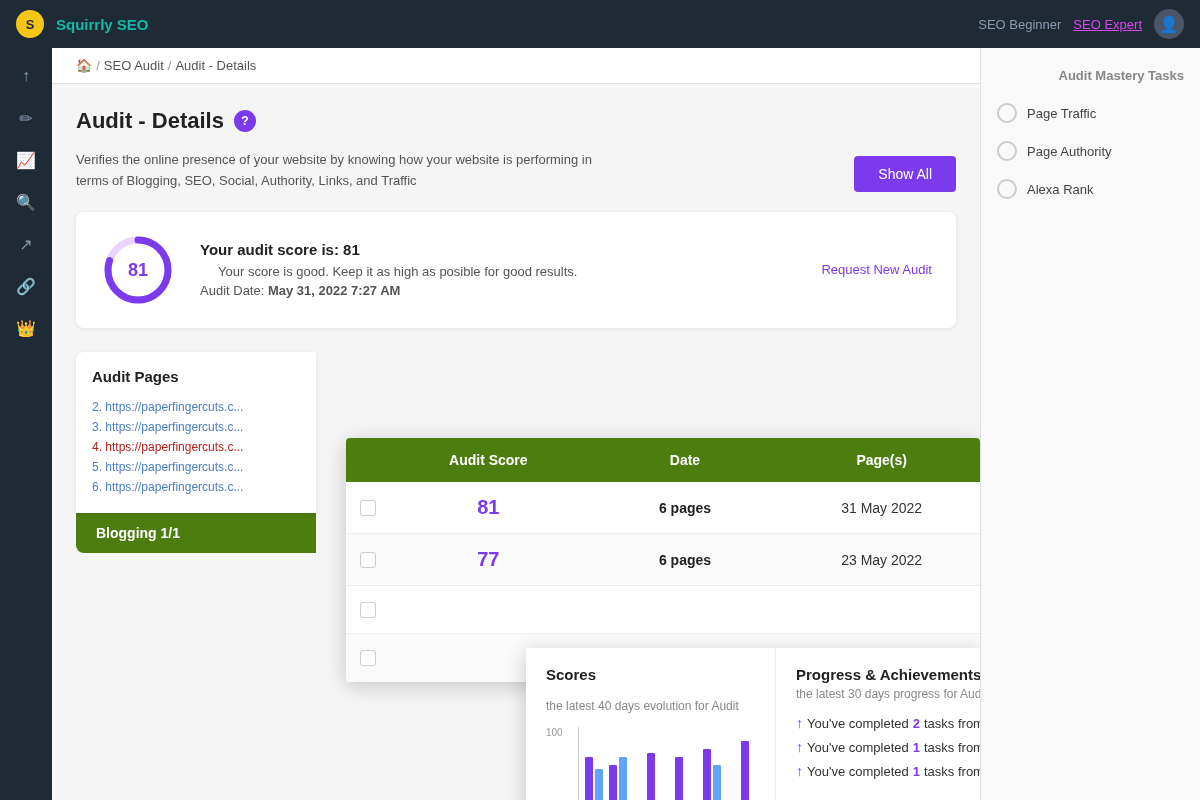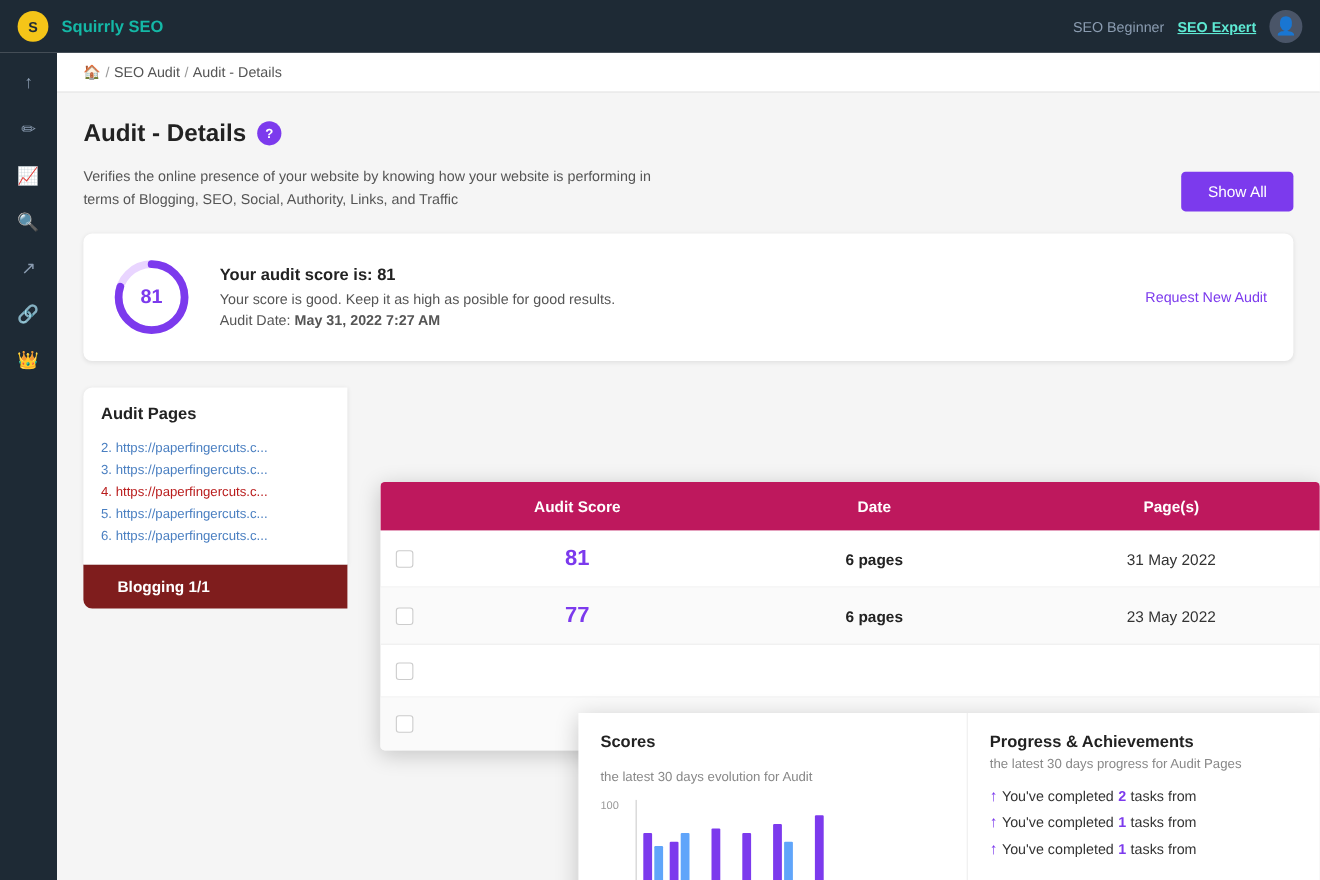--- a/index.html
+++ b/index.html
@@ -7,21 +7,21 @@
   </style>
 </head>
 <body>
 
 <div style="display:flex; flex-direction:column; width:100%; height:800px; overflow:hidden;">
   <div style="display:flex; height:48px; background:#1e2a35; align-items:center; padding:0 16px; gap:12px; flex-shrink:0;">
     <div style="width:28px;height:28px;background:#f5c518;border-radius:50%;display:flex;align-items:center;justify-content:center;font-weight:bold;color:#1e2a35;font-size:13px;">S</div>
     <span style="color:#14b8a6;font-size:15px;font-weight:600;">Squirrly SEO</span>
     <div style="flex:1;"></div>
     <span style="color:#8a9bb0;font-size:13px;cursor:pointer;">SEO Beginner</span>
-    <span style="color:#5eead4;font-size:13px;font-weight:700;text-decoration:underline;cursor:pointer;">SEO Expert</span>
+    <span style="color:#d946ef;font-size:13px;font-weight:400;text-decoration:underline;cursor:pointer;">SEO Expert</span>
     <div style="width:30px;height:30px;background:#4a5568;border-radius:50%;display:flex;align-items:center;justify-content:center;color:white;font-size:16px;">👤</div>
   </div>
 
   <div style="display:flex;flex:1;overflow:hidden;">
 
     <div style="width:52px;background:#1e2a35;display:flex;flex-direction:column;align-items:center;padding:10px 0;gap:6px;flex-shrink:0;">
       <div style="width:36px;height:36px;display:flex;align-items:center;justify-content:center;color:#8a9bb0;font-size:16px;cursor:pointer;border-radius:6px;">↑</div>
       <div style="width:36px;height:36px;display:flex;align-items:center;justify-content:center;color:#8a9bb0;font-size:16px;cursor:pointer;border-radius:6px;">✏</div>
       <div style="width:36px;height:36px;display:flex;align-items:center;justify-content:center;color:#8a9bb0;font-size:16px;cursor:pointer;border-radius:6px;">📈</div>
       <div style="width:36px;height:36px;display:flex;align-items:center;justify-content:center;color:#8a9bb0;font-size:16px;cursor:pointer;border-radius:6px;">🔍</div>
@@ -61,45 +61,45 @@
 
             <div style="position:relative;width:76px;height:76px;flex-shrink:0;">
               <svg width="76" height="76" viewBox="0 0 76 76">
                 <circle cx="38" cy="38" r="30" fill="none" stroke="#e9d5ff" stroke-width="7"></circle>
                 <circle cx="38" cy="38" r="30" fill="none" stroke="#7c3aed" stroke-width="7" stroke-dasharray="188.5" stroke-dashoffset="37.7" stroke-linecap="round" transform="rotate(-90 38 38)"></circle>
               </svg>
               <div style="position:absolute;top:50%;left:50%;transform:translate(-50%,-50%);font-size:18px;font-weight:700;color:#7c3aed;">81</div>
             </div>
             <div style="flex:1;">
               <div style="font-size:15px;font-weight:600;color:#222;margin-bottom:6px;">Your audit score is: 81</div>
-              <div style="font-size:13px;color:#555;margin-bottom:4px;">Your score is good. Keep it as high as posible for good results.</div>
+              <div style="font-size:13px;color:#555;margin-bottom:4px;margin-left:18px;">Your score is good. Keep it as high as posible for good results.</div>
               <div style="font-size:13px;color:#555;">
                 <span>Audit Date:</span> <strong>May 31, 2022 7:27 AM</strong>
               </div>
             </div>
             <a style="color:#7c3aed;font-size:13px;cursor:pointer;text-decoration:none;white-space:nowrap;">Request New Audit</a>
           </div>
 
           <div style="display:flex;gap:0;position:relative;">
             <div style="background:white;border-radius:8px 0 0 0;padding:16px;width:240px;flex-shrink:0;box-shadow:0 1px 4px rgba(0,0,0,0.08);">
               <div style="font-size:15px;font-weight:700;color:#222;margin-bottom:12px;">Audit Pages</div>
               <div style="font-size:12px;color:#4a7fc1;padding:3px 0;cursor:pointer;">2. https://paperfingercuts.c...</div>
               <div style="font-size:12px;color:#4a7fc1;padding:3px 0;cursor:pointer;">3. https://paperfingercuts.c...</div>
               <div style="font-size:12px;color:#b91c1c;padding:3px 0;cursor:pointer;">4. https://paperfingercuts.c...</div>
               <div style="font-size:12px;color:#4a7fc1;padding:3px 0;cursor:pointer;">5. https://paperfingercuts.c...</div>
               <div style="font-size:12px;color:#4a7fc1;padding:3px 0;cursor:pointer;">6. https://paperfingercuts.c...</div>
             </div>
           </div>
 
-          <div style="background:#7f1d1d;padding:12px 31px;color:white;font-size:14px;font-weight:600;width:240px;border-radius:0 0 0 8px;cursor:pointer;">Blogging 1/1</div>
+          <div style="background:#4d7c0f;padding:12px 20px;color:white;font-size:14px;font-weight:600;width:240px;border-radius:0 0 0 8px;cursor:pointer;">Blogging 1/1</div>
         </div>
 
         <div style="position:absolute;left:294px;top:390px;right:0;background:white;box-shadow:0 4px 20px rgba(0,0,0,0.2);border-radius:4px;overflow:hidden;z-index:10;">
 
-          <div style="background:#be185d;display:grid;grid-template-columns:44px 1fr 1fr 1fr;color:white;font-size:14px;font-weight:600;">
+          <div style="background:#4d7c0f;display:grid;grid-template-columns:44px 1fr 1fr 1fr;color:white;font-size:14px;font-weight:600;">
             <div style="padding:14px 8px;"></div>
             <div style="padding:14px 16px;text-align:center;">Audit Score</div>
             <div style="padding:14px 16px;text-align:center;">Date</div>
             <div style="padding:14px 16px;text-align:center;">Page(s)</div>
           </div>
 
           <div style="display:grid;grid-template-columns:44px 1fr 1fr 1fr;border-bottom:1px solid #eee;align-items:center;padding:14px 0;">
             <div style="padding:0 8px;display:flex;align-items:center;justify-content:center;">
                 <div style="width:16px;height:16px;border:1.5px solid #ccc;border-radius:3px;background:white;"></div>
               </div>
@@ -133,21 +133,21 @@
             <div style="padding:0 16px;text-align:center;"></div>
             <div style="padding:0 16px;text-align:center;"></div>
             <div style="padding:0 16px;text-align:center;"></div>
           </div>
         </div>
 
         <div style="position:absolute;left:474px;top:600px;right:0;display:flex;background:white;box-shadow:0 4px 20px rgba(0,0,0,0.2);z-index:20;min-height:180px;">
 
           <div style="flex:1;padding:18px 20px;border-right:1px solid #eee;">
             <div style="font-size:15px;font-weight:700;color:#222;margin-bottom:16px;">Scores</div>
-            <div style="font-size:12px;color:#888;margin-bottom:14px;">the latest 30 days evolution for Audit</div>
+            <div style="font-size:12px;color:#888;margin-bottom:14px;">the latest 40 days evolution for Audit</div>
 
             <div style="position:relative;padding-left:32px;padding-bottom:16px;">
               <div style="font-size:10px;color:#999;position:absolute;left:0;top:0;">100</div>
               <div style="font-size:10px;color:#999;position:absolute;left:20px;bottom:0;">0</div>
               <div style="display:flex;align-items:flex-end;gap:6px;height:75px;border-left:1px solid #ccc;border-bottom:1px solid #ccc;padding:2px 6px 0 6px;">
                 <div style="display:flex;gap:2px;align-items:flex-end;">
                   <div style="width:8px;height:44px;background:#7c3aed;border-radius:1px 1px 0 0;"></div>
                   <div style="width:8px;height:32px;background:#60a5fa;border-radius:1px 1px 0 0;"></div>
                 </div>
                 <div style="display:flex;gap:2px;align-items:flex-end;">
@@ -205,15 +205,30 @@
               <span>You've completed </span>
               <a style="color:#7c3aed;font-weight:700;cursor:pointer;">1</a>
               <span> tasks from </span>
 
             </div>
           </div>
         </div>
 
       </div>
 
+      <div style="width:220px;background:#f9f9f9;border-left:1px solid #e0e0e0;padding:20px 16px;flex-shrink:0;overflow-y:auto;">
+        <div style="font-size:13px;font-weight:600;color:#888;margin-bottom:20px;text-align:right;">Audit Mastery Tasks</div>
+        <div style="display:flex;align-items:center;gap:10px;margin-bottom:18px;cursor:pointer;">
+          <div style="width:20px;height:20px;border:2px solid #ccc;border-radius:50%;flex-shrink:0;cursor:pointer;"></div>
+          <span style="font-size:13px;color:#444;">Page Traffic</span>
+        </div>
+        <div style="display:flex;align-items:center;gap:10px;margin-bottom:18px;cursor:pointer;">
+          <div style="width:20px;height:20px;border:2px solid #ccc;border-radius:50%;flex-shrink:0;cursor:pointer;"></div>
+          <span style="font-size:13px;color:#444;">Page Authority</span>
+        </div>
+        <div style="display:flex;align-items:center;gap:10px;margin-bottom:18px;cursor:pointer;">
+          <div style="width:20px;height:20px;border:2px solid #ccc;border-radius:50%;flex-shrink:0;cursor:pointer;"></div>
+          <span style="font-size:13px;color:#444;">Alexa Rank</span>
+        </div>
+      </div>
     </div>
   </div>
 </div>
 
 </body></html>

